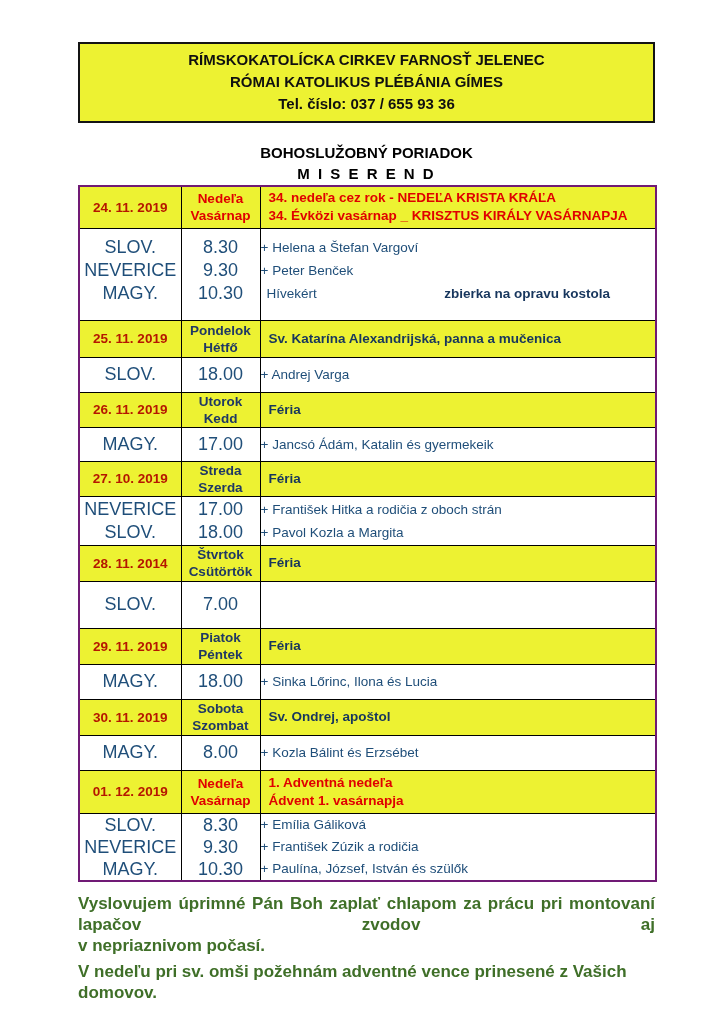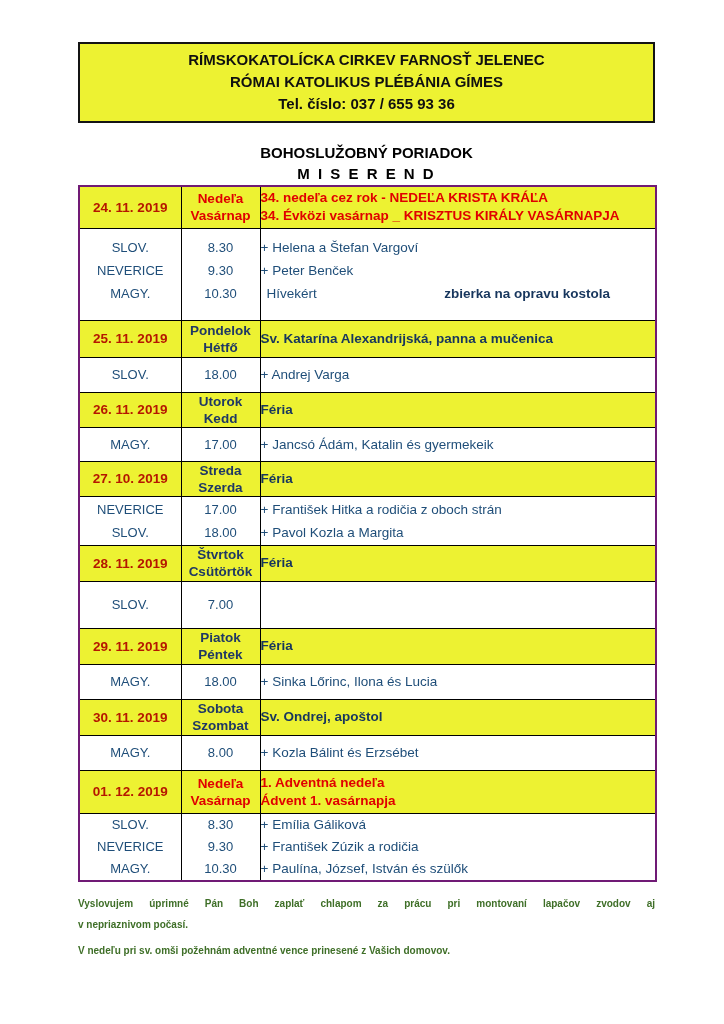--- a/index.html
+++ b/index.html
@@ -37,24 +37,24 @@
     table-layout: fixed;
   }
   table.schedule td { border: 1px solid #000; vertical-align: middle; }
   col.c1 { width: 102px; }
   col.c2 { width: 79px; }
   col.c3 { width: 396px; }
 
   tr.hdr td { background: #EDF232; }
   td.date { text-align: center; font-weight: bold; font-size: 13.5px; color: #B51600; }
   td.day  { text-align: center; font-weight: bold; font-size: 13.5px; line-height: 17px; color: #1F3864; }
-  td.feast{ font-weight: bold; font-size: 13.5px; line-height: 18px; color: #17365D; padding-left: 0; }
+  td.feast{ font-weight: bold; font-size: 13.5px; line-height: 18px; color: #17365D; padding-left: 8px; }
   tr.hdr.sun td.day, tr.hdr.sun td.feast { color: #E00000; }
 
-  td.places, td.times { text-align: center; font-size: 13px; line-height: 23px; color: #1F4E79; }
+  td.places, td.times { text-align: center; font-size: 18px; line-height: 23px; color: #1F4E79; }
   td.ints { font-size: 13.5px; line-height: 23px; color: #1F4E79; }
 
   tr.r1  td { height: 42px; }
   tr.r2  td { height: 92px; vertical-align: top; padding-top: 7px; }
   tr.r3  td { height: 37px; }
   tr.r4  td { height: 35px; }
   tr.r5  td { height: 35px; }
   tr.r6  td { height: 34px; }
   tr.r7  td { height: 35px; }
   tr.r8  td { height: 49px; }
@@ -65,21 +65,21 @@
   tr.r13 td { height: 36px; }
   tr.r14 td { height: 35px; }
   tr.r15 td { height: 43px; }
   tr.r16 td { height: 68px; line-height: 22px; }
 
   .flexline { display: flex; justify-content: space-between; padding-right: 45px; }
   .indent { padding-left: 6px; }
   .note { font-weight: bold; color: #17365D; }
 
   
-  .footer { margin-top: 11px; color: #3F6F28; font-weight: bold; font-size: 10px; line-height: 21px; }
+  .footer { margin-top: 11px; color: #3F6F28; font-weight: bold; font-size: 17px; line-height: 21px; }
   .footer .p1 { }
   .footer .p1 .j { text-align: justify; text-align-last: justify; }
   .footer .p2 { margin-top: 5px; }
 </style>
 </head>
 <body>
 
 <div class="content">
 
   <div class="header-box">
@@ -196,21 +196,21 @@
           <div>17.00</div>
           <div>18.00</div>
         </td>
         <td class="ints">
           <div>+ František Hitka a rodičia z oboch strán</div>
           <div>+ Pavol Kozla a Margita</div>
         </td>
       </tr>
 
       <tr class="hdr r9">
-        <td class="date">28. 11. 2019</td>
+        <td class="date">28. 11. 2014</td>
         <td class="day">
           <div>Štvrtok</div>
           <div>Csütörtök</div>
         </td>
         <td class="feast">
           <div>Féria</div>
         </td>
       </tr>
       <tr class="r10">
         <td class="places">

